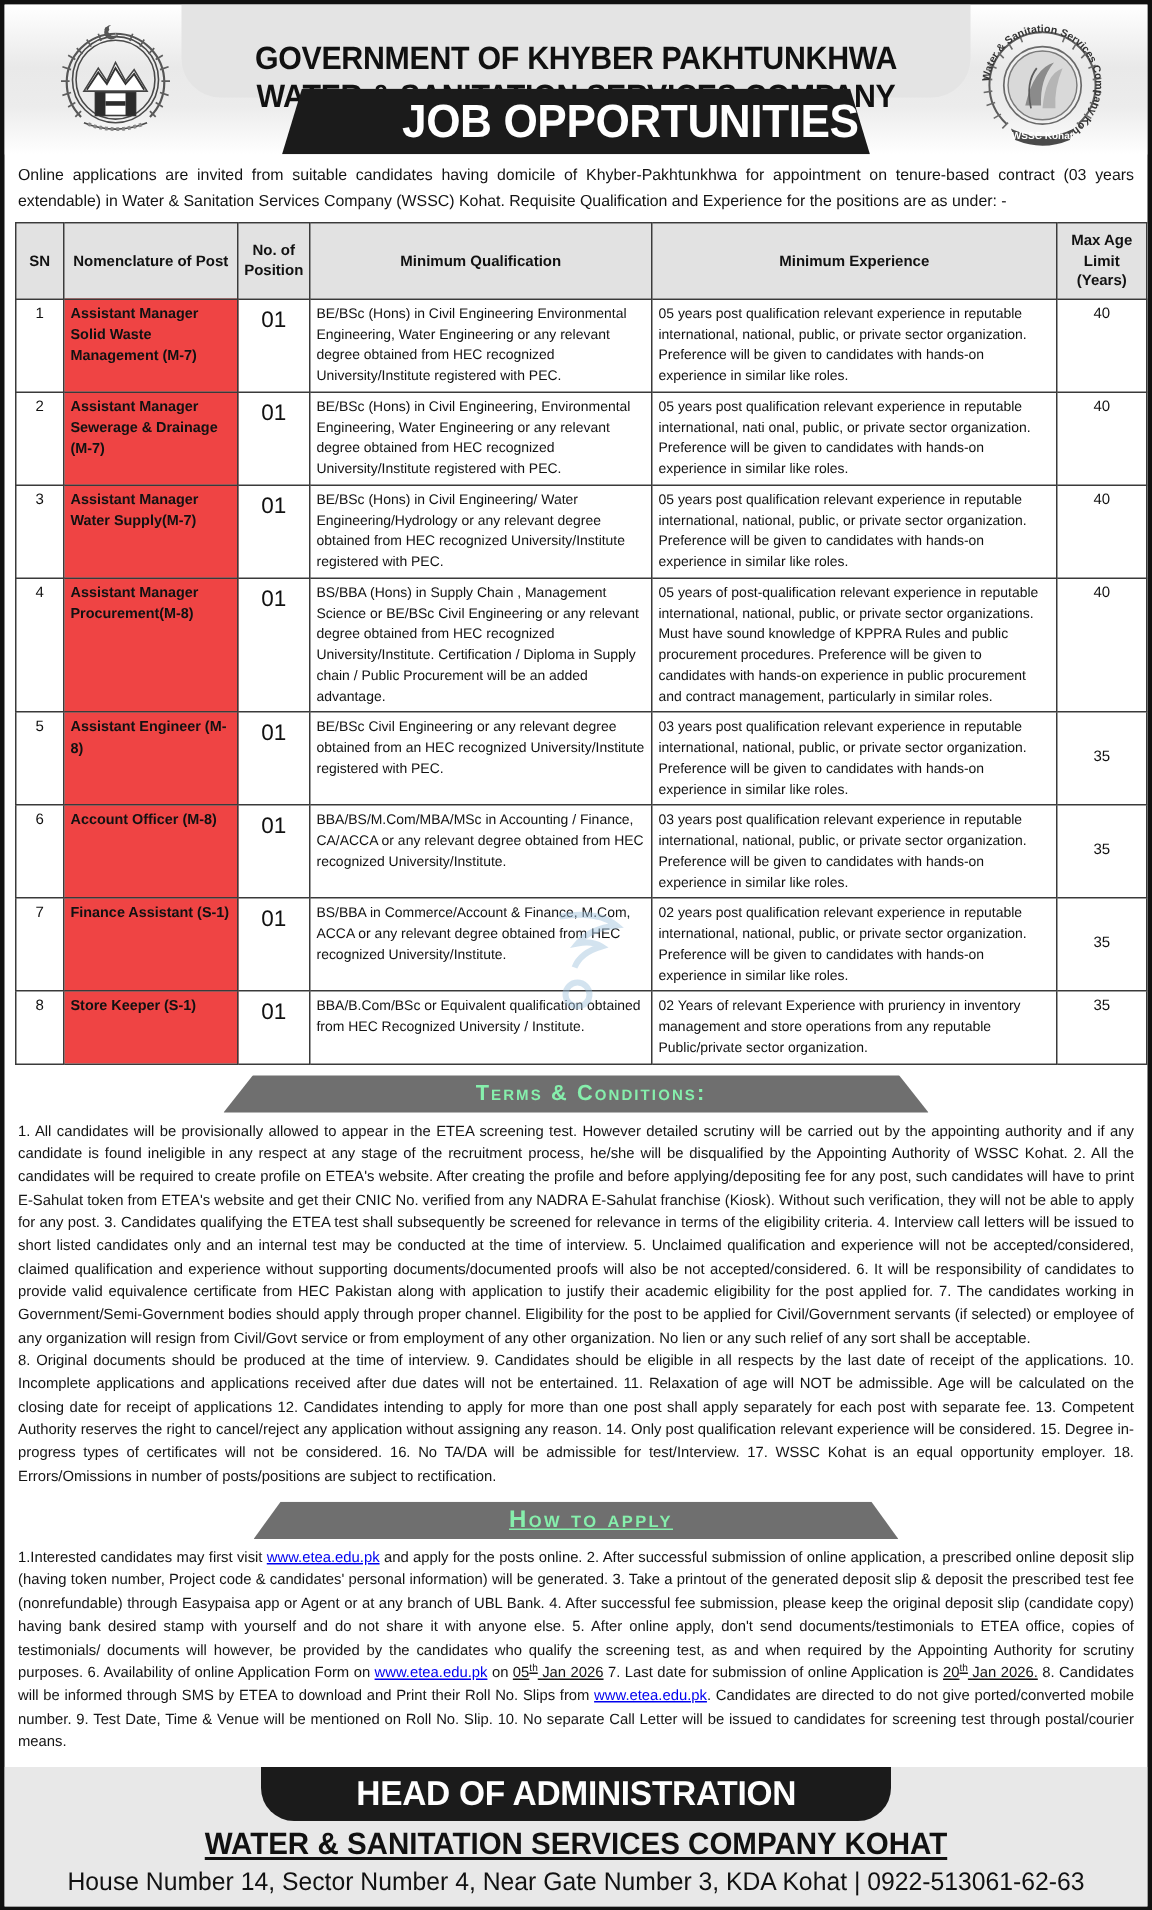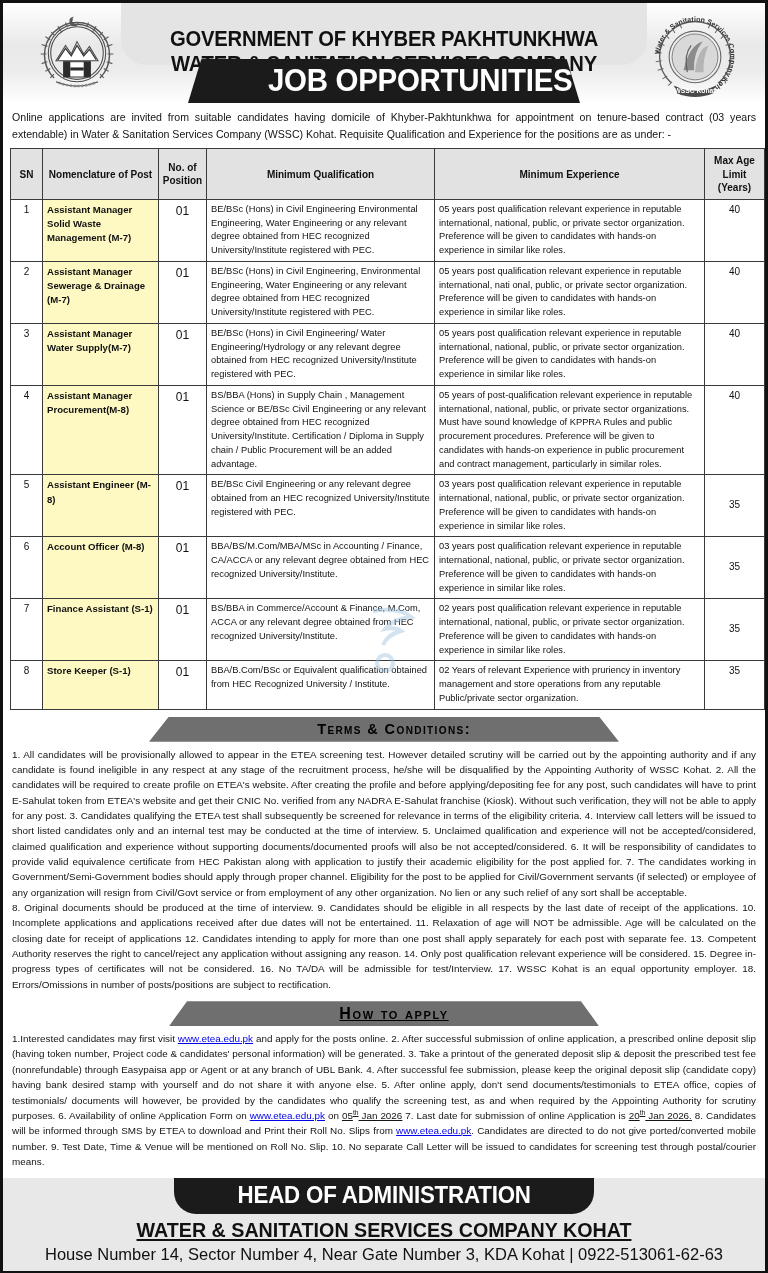--- a/index.html
+++ b/index.html
@@ -118,42 +118,42 @@
   }
   col.c-sn   { width: 32px; }
   col.c-nom  { width: 116px; }
   col.c-pos  { width: 48px; }
   col.c-qual { width: 228px; }
   col.c-exp  { width: 270px; }
   col.c-age  { width: 60px; }
 
   td.sn { text-align: center; font-size: 10px; padding-top: 4px; }
   td.nom {
-    background: #fef9c3;
+    background: #ef4444;
     font-weight: bold;
     font-size: 9.6px;
     line-height: 1.58;
   }
-  td.pos { text-align: center; font-size: 12px; padding-top: 4px; }
+  td.pos { text-align: center; font-size: 15px; padding-top: 4px; }
   td.qual { font-size: 9.3px; }
   td.exp  { font-size: 9.3px; }
   td.age  { text-align: center; font-size: 10px; padding-top: 4px; }
   td.age.mid { vertical-align: middle; }
 
   
   .banner-trap {
     margin: 7px auto 3px auto;
     width: 470px;
     height: 25px;
     background: #6f6f6f;
     clip-path: polygon(4.2% 0, 95.8% 0, 100% 100%, 0 100%);
     display: flex; align-items: center; justify-content: center;
   }
   .banner-trap span {
-    color: #000000;
+    color: #86efac;
     font-weight: bold;
     font-size: 14.5px;
     font-variant: small-caps;
     letter-spacing: 1.4px;
     margin-left: 20px;
   }
   .banner-trap.apply { width: 430px; margin-top: 9px; }
   .banner-trap.apply span {
     font-size: 16px;
     text-decoration: underline;

